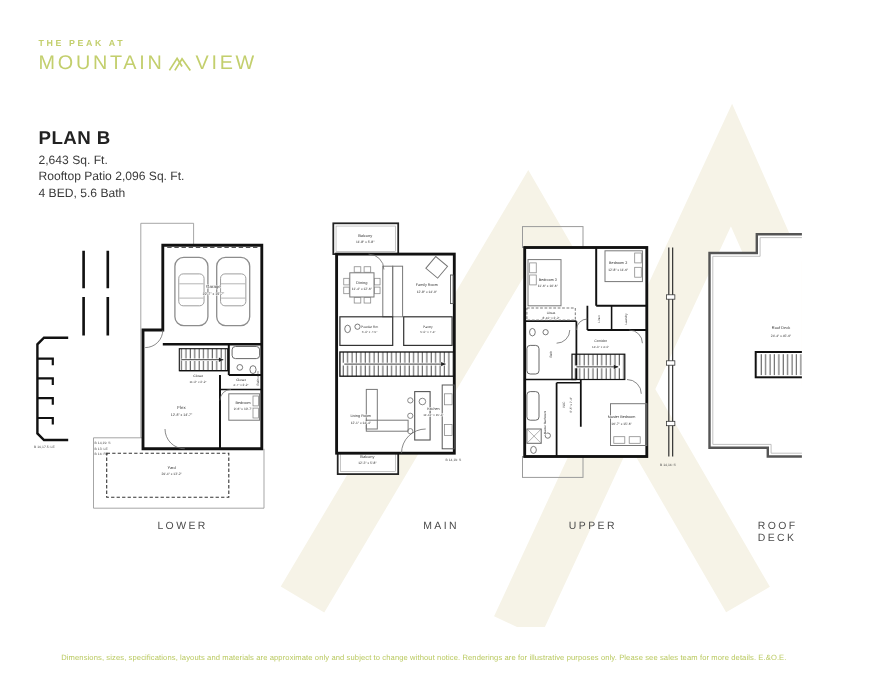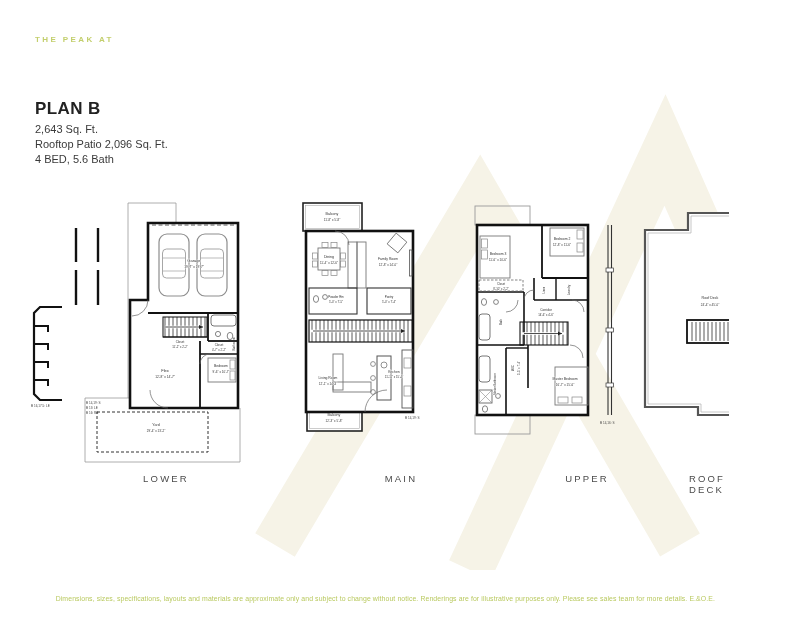--- a/index.html
+++ b/index.html
@@ -9,21 +9,21 @@
   
   #watermark { position:absolute; left:235px; top:65px; pointer-events:none; }
 
   
   .logo { position:absolute; left:35px; top:35px; color:#c3cf6d; }
   .logo-tagline { font-size:8px; font-weight:bold; letter-spacing:2.4px; margin-bottom:3px; }
   .logo-brand { display:flex; align-items:center; font-size:18px; letter-spacing:2.5px; font-weight:500; }
   .logo-brand .mark { margin:0 2px; display:block; }
 
   
-  .plan-info { position:absolute; left:35px; top:99px; color:#2d2d2d; }
+  .plan-info { position:absolute; left:35px; top:116px; color:#2d2d2d; }
   .plan-title { font-size:17px; font-weight:800; letter-spacing:.4px; color:#222; margin-bottom:3px; }
   .plan-line { font-size:11px; line-height:15px; color:#3a3a3a; }
 
   
   .plan-svg { position:absolute; }
   svg text { fill:#333; font-family:"Liberation Sans", sans-serif; }
   .rl { text-anchor:middle; }
   .t40{font-size:4px;} .t36{font-size:3.6px;} .t34{font-size:3.4px;}
   .t32{font-size:3.2px;} .t30{font-size:3px;} .t28{font-size:2.8px;}
   .halo{ stroke:#fff; stroke-width:.7px; paint-order:stroke; }
@@ -59,20 +59,28 @@
 
   
   <svg id="watermark" width="575" height="505" viewBox="0 0 575 505">
     <path d="M 40 480 L 245 135 L 445 480" fill="none" stroke="#f6f3e7" stroke-width="46"></path>
     <path d="M 235 505 L 430 85 L 600 470" fill="none" stroke="#f6f3e7" stroke-width="46"></path>
   </svg>
 
   
   <div class="logo">
     <div class="logo-tagline">THE PEAK AT</div>
+    <div class="logo-brand">
+      <span>MOUNTAIN</span>
+      <svg class="mark" width="24" height="17" viewBox="0 0 24 17">
+        <polyline points="2,15 9,4 13.5,11.5" fill="none" stroke="#c3cf6d" stroke-width="1.6"></polyline>
+        <polyline points="7,15 13.5,4.5 21,15" fill="none" stroke="#c3cf6d" stroke-width="1.6"></polyline>
+      </svg>
+      <span>VIEW</span>
+    </div>
   </div>
 
   
   <div class="plan-info">
     <div class="plan-title">PLAN B</div>
     <div class="plan-line">2,643 Sq. Ft.</div>
     <div class="plan-line">Rooftop Patio 2,096 Sq. Ft.</div>
     <div class="plan-line">4 BED, 5.6 Bath</div>
   </div>
 
@@ -362,18 +370,18 @@
     </g>
 
     <text class="rl t36" x="67" y="103">Roof Deck</text>
     <text class="rl t30" x="67" y="110">24'-4" x 45'-0"</text>
     <text class="rl t32" x="102" y="138">DN</text>
   </svg>
 
   
   <div class="floor-label" style="left:166px;">LOWER</div>
   <div class="floor-label" style="left:362px;margin-left:39px;">MAIN</div>
-  <div class="floor-label" style="left:539px;margin-left:48px;">UPPER</div>
+  <div class="floor-label" style="left:539px;">UPPER</div>
   <div class="floor-label" style="left:707px;">ROOF DECK</div>
 
   
   <div class="disclaimer">Dimensions, sizes, specifications, layouts and materials are approximate only and subject to change without notice. Renderings are for illustrative purposes only. Please see sales team for more details. E.&amp;O.E.</div>
 </div>
 
 </body></html>

